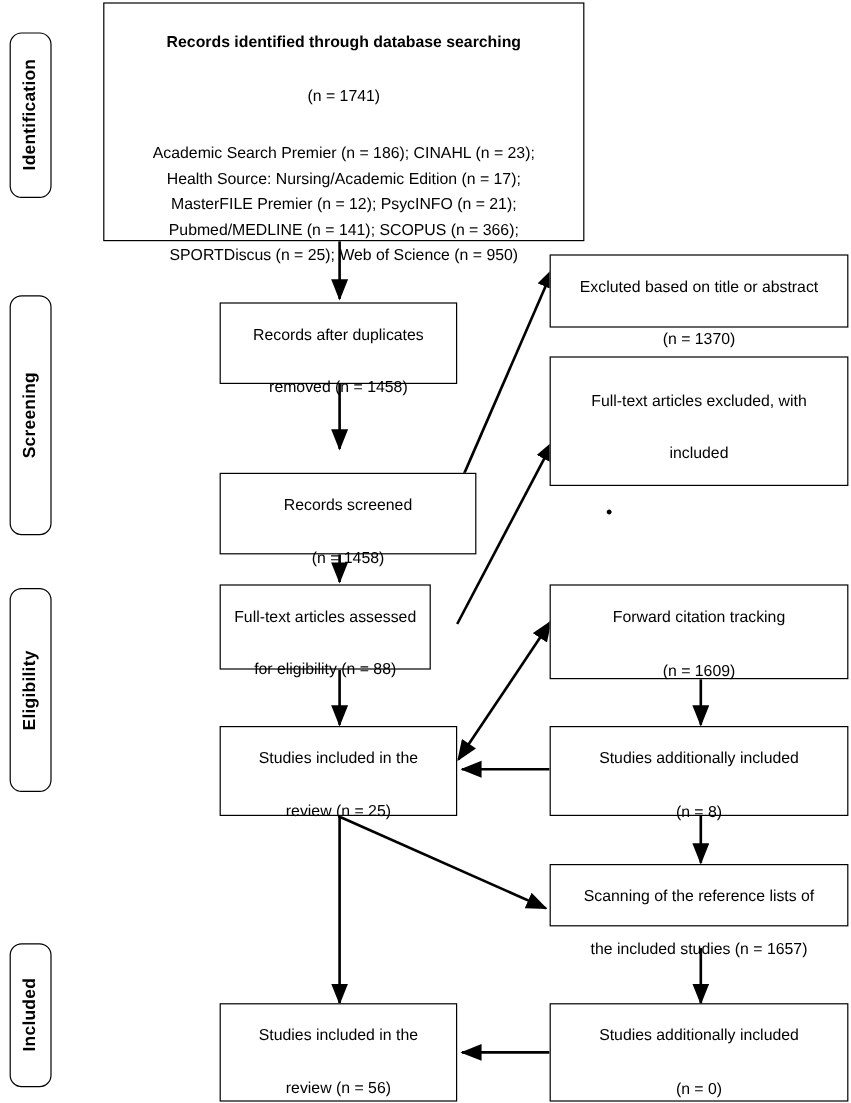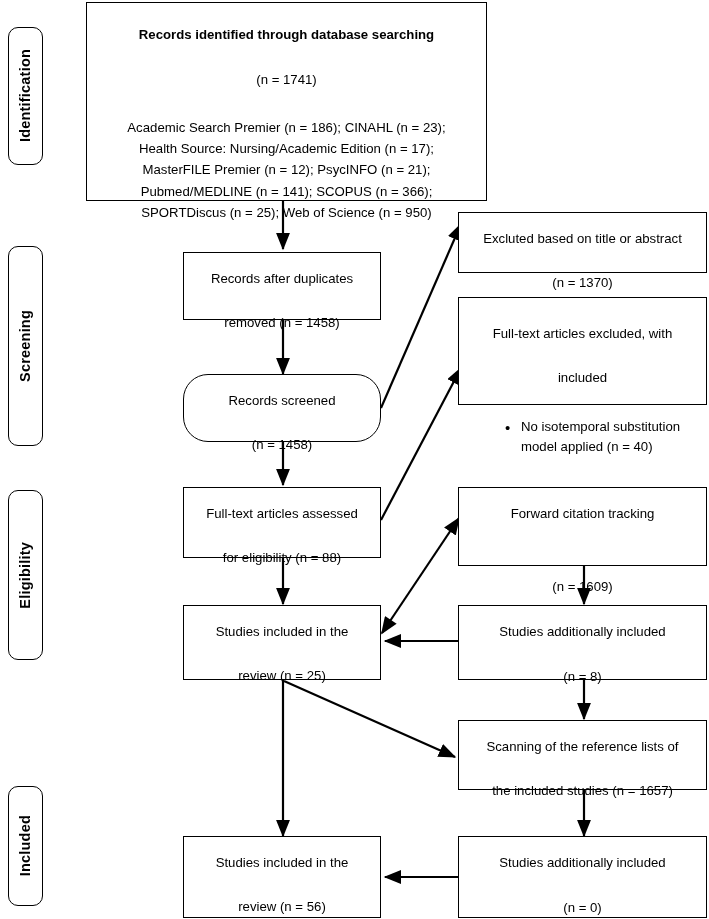--- a/index.html
+++ b/index.html
@@ -173,26 +173,26 @@
       <p>Pubmed/MEDLINE (n = 141); SCOPUS (n = 366);</p>
       <p>SPORTDiscus (n = 25); Web of Science (n = 950)</p>
     </div>
   </div>
 
   <div class="box" style="left:183px; top:252px; width:198px; height:68px;">
     <p>Records after duplicates</p>
     <p>removed (n = 1458)</p>
   </div>
 
-  <div class="box" style="left:183px; top:374px; width:198px; height:68px;border-radius:25px;">
+  <div class="box" style="left:183px; top:394px; width:214px; height:68px;">
     <p>Records screened</p>
     <p>(n = 1458)</p>
   </div>
 
-  <div class="box" style="left:183px; top:487px; width:198px; height:71px;">
+  <div class="box" style="left:183px; top:487px; width:176px; height:71px;">
     <p>Full-text articles assessed</p>
     <p>for eligibility (n = 88)</p>
   </div>
 
   <div class="box" style="left:183px; top:605px; width:198px; height:75px;">
     <p>Studies included in the</p>
     <p>review (n = 25)</p>
   </div>
 
   <div class="box" style="left:183px; top:836px; width:198px; height:82px;">
@@ -203,35 +203,34 @@
   <div class="box" style="left:458px; top:212px; width:249px; height:61px;">
     <p>Excluted based on title or abstract</p>
     <p>(n = 1370)</p>
   </div>
 
   <div class="box reasons-box" style="left:458px; top:297px; width:249px; height:108px;">
     <p>Full-text articles excluded, with</p>
     <p>included</p>
     <div class="bullet-row">
       <span class="bullet-dot">•</span>
-      <span class="bullet-text">No isotemporal substitution model applied (n = 40)</span>
     </div>
   </div>
 
-  <div class="box" style="left:458px; top:487px; width:249px; height:79px;gap:28px;">
+  <div class="box" style="left:458px; top:487px; width:249px; height:79px;">
     <p>Forward citation tracking</p>
     <p class="gap">(n = 1609)</p>
   </div>
 
   <div class="box" style="left:458px; top:605px; width:249px; height:75px;">
     <p>Studies additionally included</p>
     <p class="gap">(n = 8)</p>
   </div>
 
-  <div class="box" style="left:458px; top:720px; width:249px; height:70px;">
+  <div class="box" style="left:458px; top:720px; width:249px; height:52px;">
     <p>Scanning of the reference lists of</p>
     <p>the included studies (n = 1657)</p>
   </div>
 
   <div class="box" style="left:458px; top:836px; width:249px; height:82px;">
     <p>Studies additionally included</p>
     <p class="gap">(n = 0)</p>
   </div>
 
 </div>

